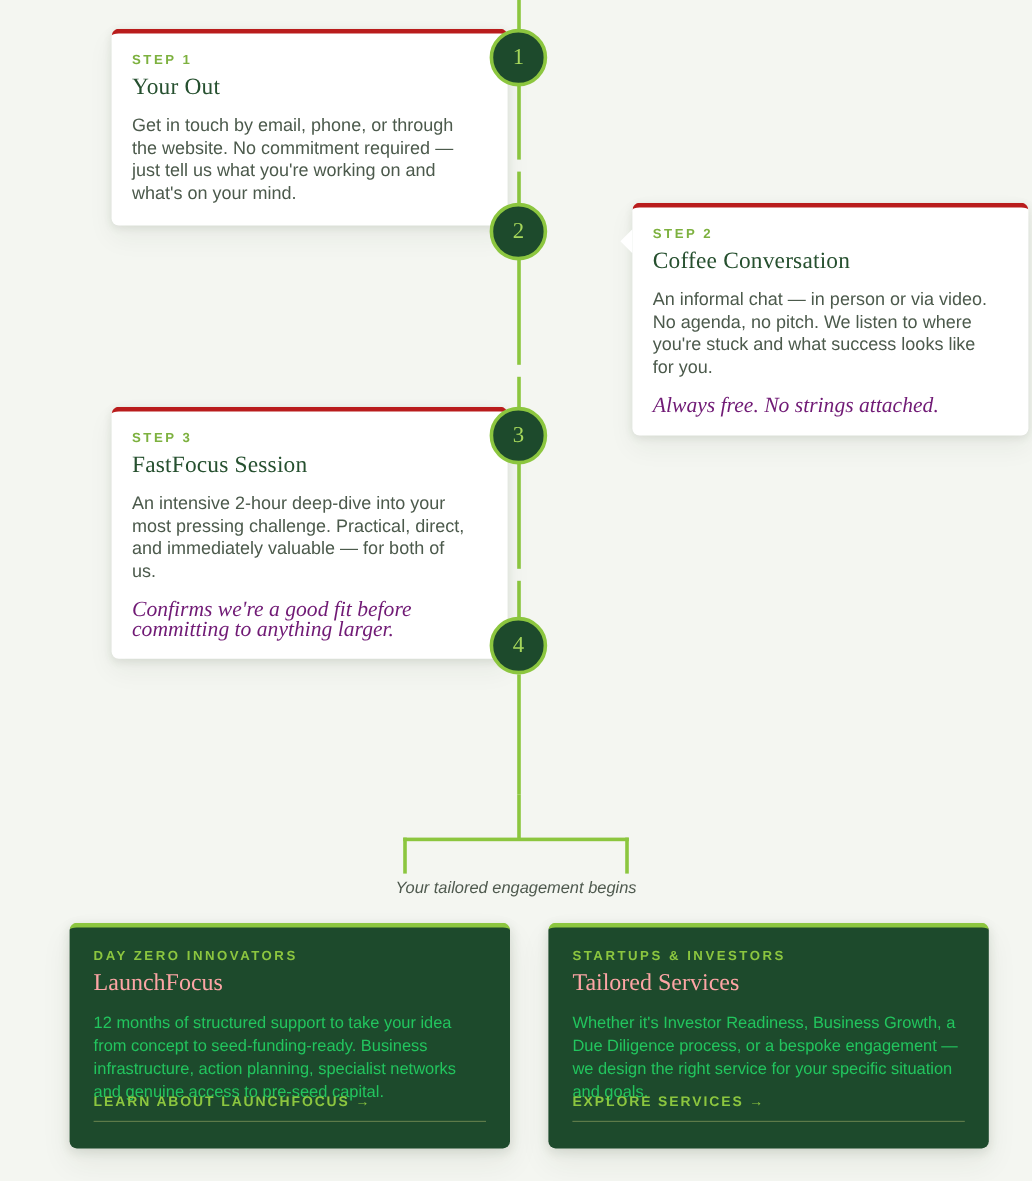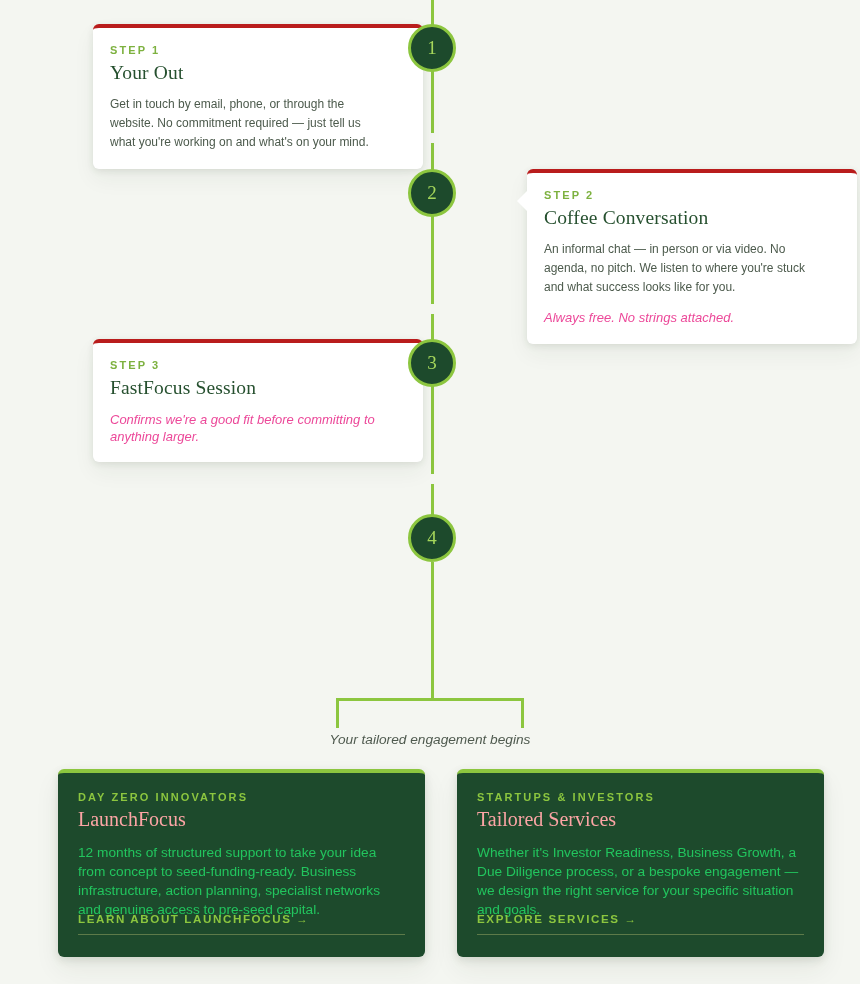--- a/index.html
+++ b/index.html
@@ -72,31 +72,32 @@
   }
   .step-title {
     font-family: "Liberation Serif", serif;
     font-size: 19.5px;
     font-weight: normal;
     color: #26502f;
     margin: 0 0 11px 0;
     letter-spacing: 0.15px;
   }
   .step-body {
-    font-size: 12px;
+    font-size: 15px;
     line-height: 19px;
     color: #4c5a4c;
     margin: 0;
   }
   .step-note {
-    font-size: 13px;
+    font-size: 18px;
     line-height: 16.5px;
     font-style: italic;
-    color: #ec4899;
+    color: #701a75;
     margin: 13px 0 0 0;
+    font-family: Liberation Serif, serif;
   }
 
   
   .step-marker {
     position: absolute;
     left: 408px;
     width: 48px;
     height: 48px;
     border-radius: 50%;
     background: #1d4a2c;
@@ -242,20 +243,21 @@
     <p class="step-note">Always free. No strings attached.</p>
   </div>
   <div class="step-marker" style="top:169px;">
     <span>2</span>
   </div>
 
   <div class="card left" style="top:339px;">
     <div class="notch"></div>
     <p class="step-kicker">Step 3</p>
     <h3 class="step-title">FastFocus Session</h3>
+    <p class="step-body">An intensive 2-hour deep-dive into your most pressing challenge. Practical, direct, and immediately valuable — for both of us.</p>
     <p class="step-note">Confirms we're a good fit before committing to anything larger.</p>
   </div>
   <div class="step-marker" style="top:339px;">
     <span>3</span>
   </div>
 
   <div class="step-marker" style="top:514px;">
     <span>4</span>
   </div>
 </div>

